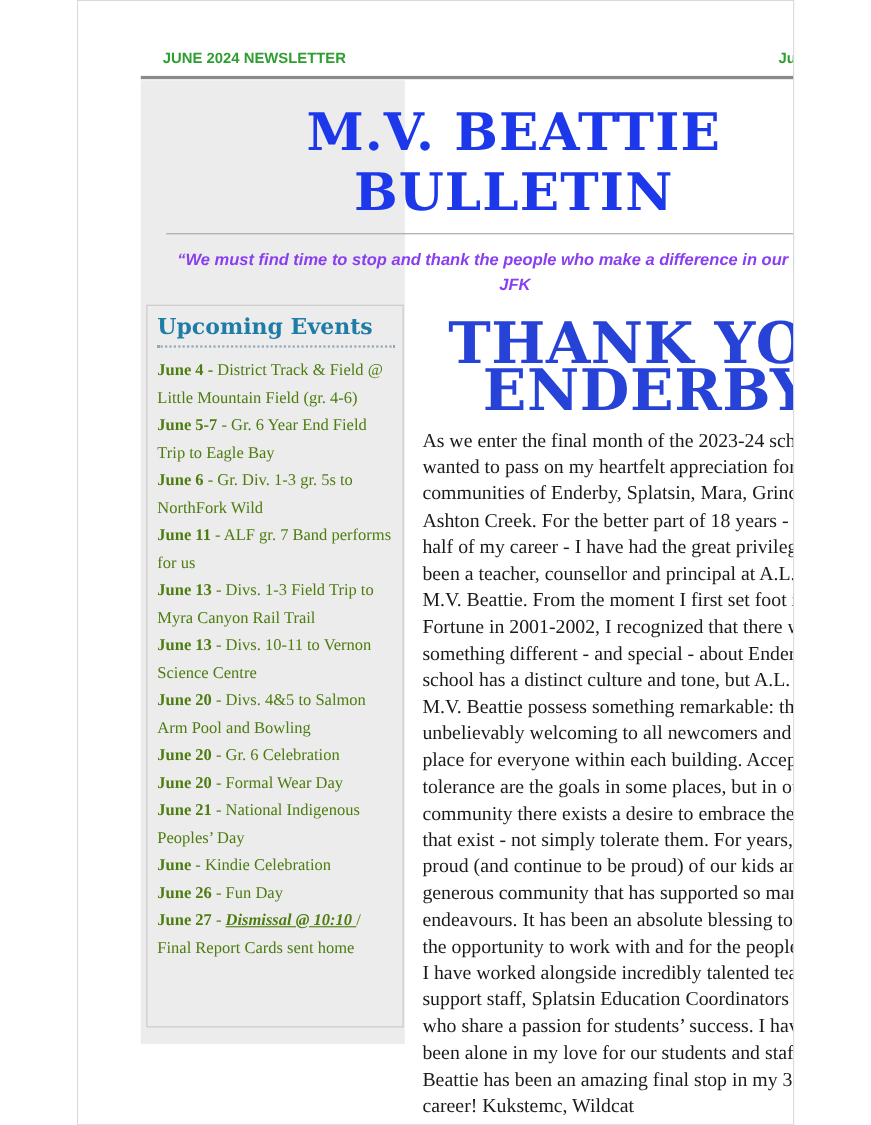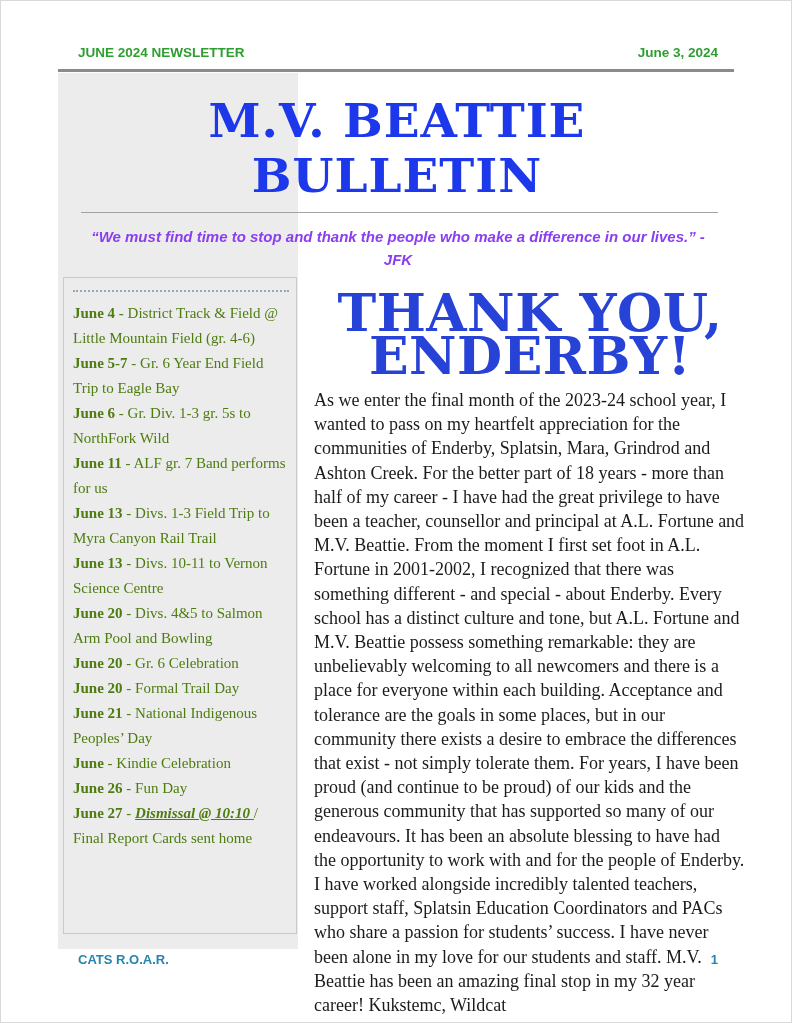--- a/index.html
+++ b/index.html
@@ -1,18 +1,18 @@
 <!DOCTYPE html>
 <html style="--header-green: #2f9e31; --masthead-blue: #1c38ea; --quote-purple: #8a3ef0; --sidebar-teal: #1f7ca6; --article-blue: #2742d6; --footer-teal: #2485ae;"><head>
 <meta charset="utf-8">
 <style>
   * { margin:0; padding:0; box-sizing:border-box; }
   html,body { background:#ffffff; }
   .page {
-    position:relative; width:792px; height:1023px; margin:0 auto;
+    position:relative; width:652px; height:1023px; margin:0 auto;
     background:#ffffff; border:1px solid #d9d9d9; overflow:hidden;
     font-family:"Liberation Serif", serif; color:#1c1c1c;
   }
   .gray-col {
     position:absolute; left:57px; top:72px; width:240px; height:876px;
     background:#ececec;
   }
   .header-row {
     position:absolute; left:77px; top:44px; width:640px;
     display:flex; justify-content:space-between; align-items:baseline;
@@ -88,44 +88,41 @@
 
   <div class="masthead">
     <div>M.V. BEATTIE</div>
     <div>BULLETIN</div>
   </div>
   <div class="masthead-rule"></div>
 
   <div class="quote">“We must find time to stop and thank the people who make a difference in our lives.” - JFK</div>
 
   <div class="sidebar-box">
+    <div class="sidebar-heading">Upcoming Events</div>
     <div class="dotted-rule"></div>
     <ul class="events">
         <li><span class="ev-date">June 4 - </span><span>District Track &amp; Field @ Little Mountain Field (gr. 4-6)</span></li>
         <li><span class="ev-date">June 5-7</span><span> - Gr. 6 Year End Field Trip to Eagle Bay</span></li>
         <li><span class="ev-date">June 6</span><span> - Gr. Div. 1-3 gr. 5s to NorthFork Wild</span></li>
         <li><span class="ev-date">June 11</span><span> - ALF gr. 7 Band performs for us</span></li>
         <li><span class="ev-date">June 13</span><span> - Divs. 1-3 Field Trip to Myra Canyon Rail Trail</span></li>
         <li><span class="ev-date">June 13</span><span> - Divs. 10-11 to Vernon Science Centre</span></li>
         <li><span class="ev-date">June 20</span><span> - Divs. 4&amp;5 to Salmon Arm Pool and Bowling</span></li>
         <li><span class="ev-date">June 20</span><span> - Gr. 6 Celebration</span></li>
-        <li><span class="ev-date">June 20</span><span> - Formal Trail Day</span></li>
+        <li><span class="ev-date">June 20</span><span> - Formal Wear Day</span></li>
         <li><span class="ev-date">June 21</span><span> - National Indigenous Peoples’ Day</span></li>
         <li><span class="ev-date">June</span><span> - Kindie Celebration</span></li>
         <li><span class="ev-date">June 26</span><span> - Fun Day</span></li>
         <li><span class="ev-date">June 27</span><span> - </span><span class="ev-emph">Dismissal @ 10:10 </span><span>/ Final Report Cards sent home</span></li>
       </ul>
   </div>
 
   <div class="article">
     <div class="article-heading">
       <div>THANK YOU,</div>
       <div>ENDERBY!</div>
     </div>
     <div class="article-body">As we enter the final month of the 2023-24 school year, I wanted to pass on my heartfelt appreciation for the communities of Enderby, Splatsin, Mara, Grindrod and Ashton Creek. For the better part of 18 years - more than half of my career - I have had the great privilege to have been a teacher, counsellor and principal at A.L. Fortune and M.V. Beattie. From the moment I first set foot in A.L. Fortune in 2001-2002, I recognized that there was something different - and special - about Enderby. Every school has a distinct culture and tone, but A.L. Fortune and M.V. Beattie possess something remarkable: they are unbelievably welcoming to all newcomers and there is a place for everyone within each building. Acceptance and tolerance are the goals in some places, but in our community there exists a desire to embrace the differences that exist - not simply tolerate them. For years, I have been proud (and continue to be proud) of our kids and the generous community that has supported so many of our endeavours. It has been an absolute blessing to have had the opportunity to work with and for the people of Enderby. I have worked alongside incredibly talented teachers, support staff, Splatsin Education Coordinators and PACs who share a passion for students’ success. I have never been alone in my love for our students and staff. M.V. Beattie has been an amazing final stop in my 32 year career! Kukstemc, Wildcat</div>
   </div>
 
-  <div class="footer-row">
-    <span>CATS R.O.A.R.</span>
-    <span>1</span>
-  </div>
 
 </div>
 
 </body></html>

